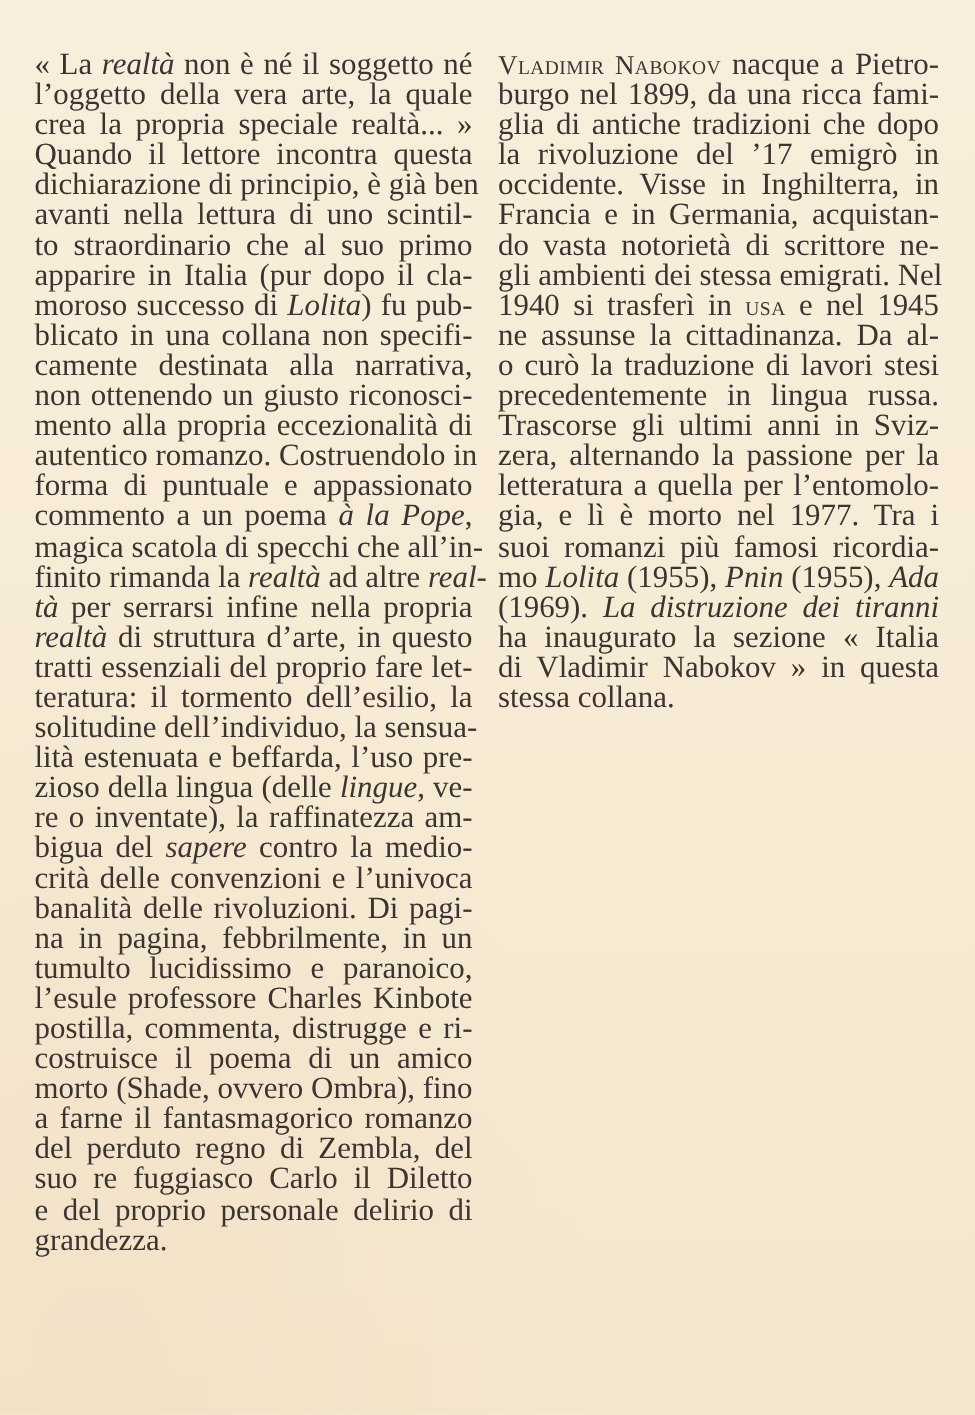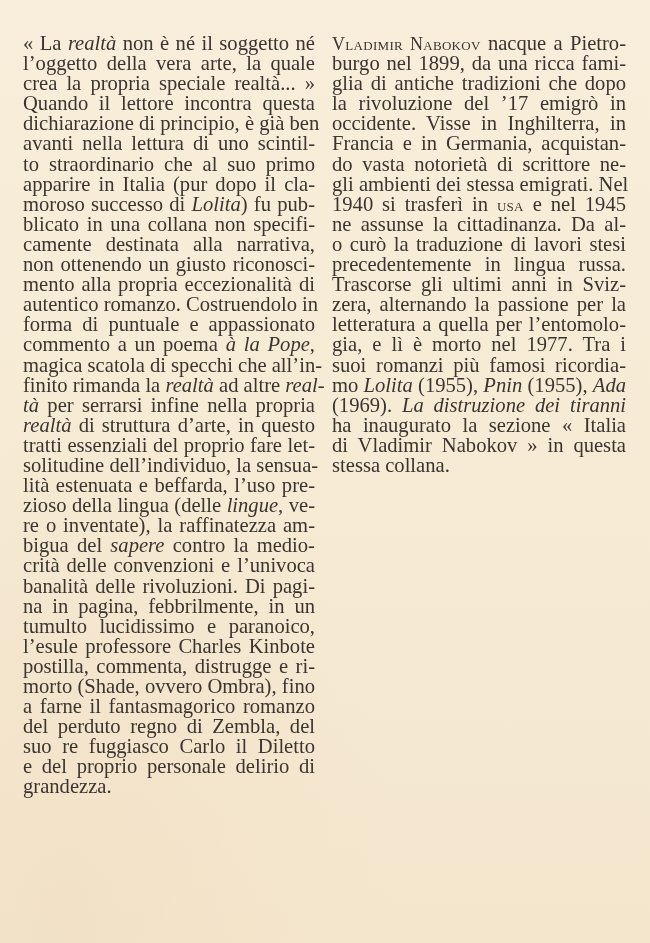--- a/index.html
+++ b/index.html
@@ -74,31 +74,33 @@
       <span class="line"><span>non ottenendo un giusto riconosci-</span></span>
       <span class="line"><span>mento alla propria eccezionalità di</span></span>
       <span class="line"><span>autentico romanzo. Costruendolo in</span></span>
       <span class="line"><span>forma di puntuale e appassionato</span></span>
       <span class="line"><span>commento a un poema </span><span class="it">à la Pope</span><span>,</span></span>
       <span class="line"><span>magica scatola di specchi che all’in-</span></span>
       <span class="line"><span>finito rimanda la </span><span class="it">realtà</span><span> ad altre </span><span class="it">real-</span></span>
       <span class="line"><span class="it">tà</span><span> per serrarsi infine nella propria</span></span>
       <span class="line"><span class="it">realtà</span><span> di struttura d’arte, in questo</span></span>
       <span class="line"><span>tratti essenziali del proprio fare let-</span></span>
+      <span class="line"><span>teratura: il tormento dell’esilio, la</span></span>
       <span class="line"><span>solitudine dell’individuo, la sensua-</span></span>
       <span class="line"><span>lità estenuata e beffarda, l’uso pre-</span></span>
       <span class="line"><span>zioso della lingua (delle </span><span class="it">lingue</span><span>, ve-</span></span>
       <span class="line"><span>re o inventate), la raffinatezza am-</span></span>
       <span class="line"><span>bigua del </span><span class="it">sapere</span><span> contro la medio-</span></span>
       <span class="line"><span>crità delle convenzioni e l’univoca</span></span>
       <span class="line"><span>banalità delle rivoluzioni. Di pagi-</span></span>
       <span class="line"><span>na in pagina, febbrilmente, in un</span></span>
       <span class="line"><span>tumulto lucidissimo e paranoico,</span></span>
       <span class="line"><span>l’esule professore Charles Kinbote</span></span>
       <span class="line"><span>postilla, commenta, distrugge e ri-</span></span>
+      <span class="line"><span>costruisce il poema di un amico</span></span>
       <span class="line"><span>morto (Shade, ovvero Ombra), fino</span></span>
       <span class="line"><span>a farne il fantasmagorico romanzo</span></span>
       <span class="line"><span>del perduto regno di Zembla, del</span></span>
       <span class="line"><span>suo re fuggiasco Carlo il Diletto</span></span>
       <span class="line"><span>e del proprio personale delirio di</span></span>
       <span class="line last"><span>grandezza.</span></span>
     </div>
   <div class="col col-right">
       <span class="line"><span class="sc">Vladimir Nabokov</span><span> nacque a Pietro-</span></span>
       <span class="line"><span>burgo nel 1899, da una ricca fami-</span></span>

